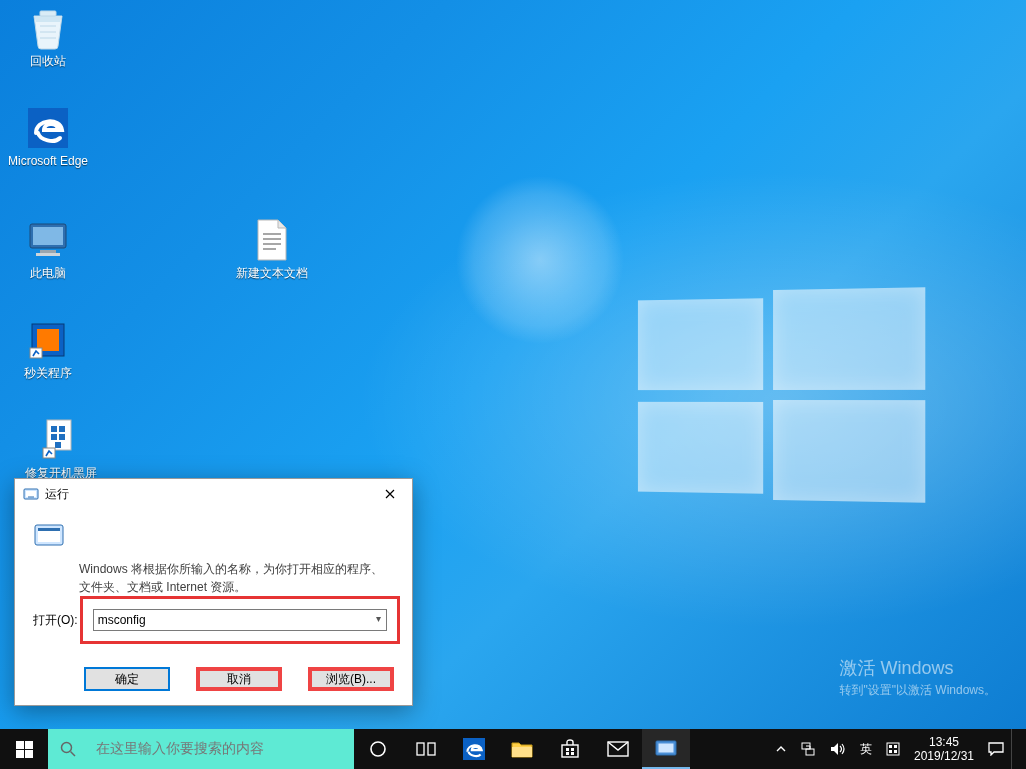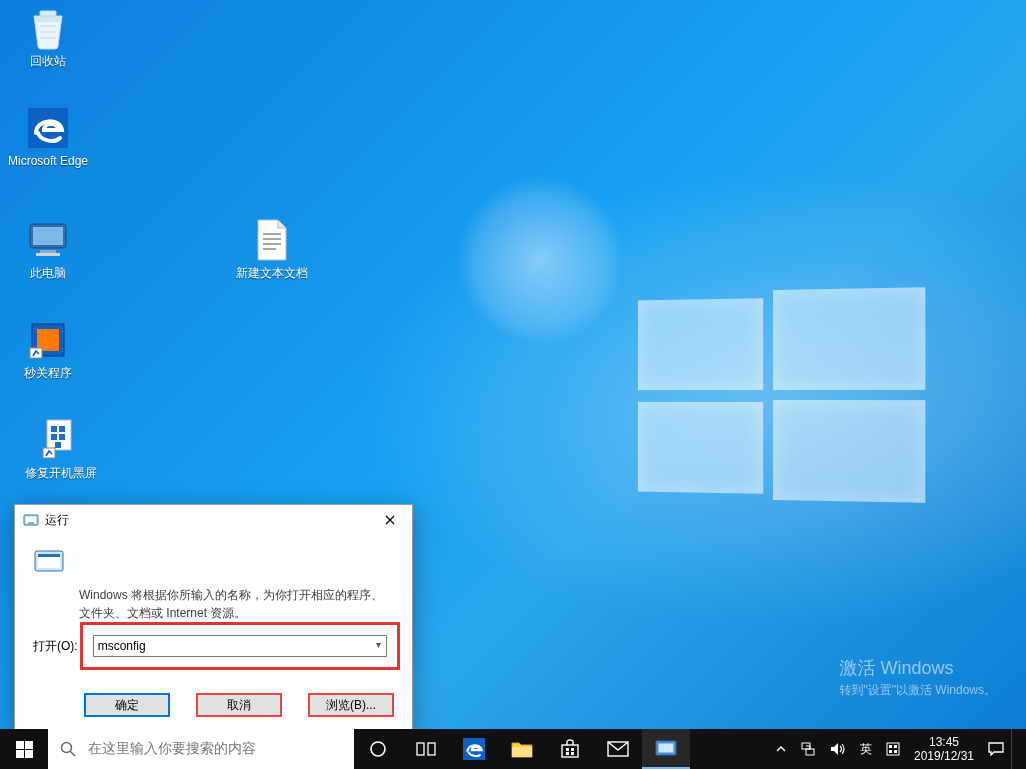--- a/index.html
+++ b/index.html
@@ -27,47 +27,47 @@
 .dicon .glyph { width:44px; height:44px; margin:0 auto 4px; display:flex; align-items:center; justify-content:center; }
 .dicon span.label { display:block; line-height:14px; }
 
 
 .activate { position:absolute; right:30px; bottom:70px; color:rgba(255,255,255,0.55); text-align:left; }
 .activate .t1 { font-size:18px; }
 .activate .t2 { font-size:12px; margin-top:2px; }
 
 
 .run {
-  position:absolute; left:14px; top:504px; width:399px; height:228px;
+  position:absolute; left:14px; top:478px; width:399px; height:228px;
   background:#fff; border:1px solid #9a9a9a; box-shadow:0 6px 24px rgba(0,0,0,0.35);
 }
 .run .titlebar { height:30px; display:flex; align-items:center; justify-content:space-between; padding:0 0 0 8px; }
 .run .titlebar .left { display:flex; align-items:center; gap:6px; font-size:12px; color:#000; }
 .run .titlebar .closebtn { width:44px; height:30px; display:flex; align-items:center; justify-content:center; }
 .run .body { padding:10px 18px 0 18px; display:flex; gap:14px; }
 .run .body .ricon { width:32px; height:32px; flex:none; }
 .run .body .rtext { font-size:12px; color:#404040; line-height:18px;margin-top:41px; }
 .run .openrow { height:48px; display:flex; align-items:center; padding:0 12px 0 18px; gap:2px; }
 .run .openrow .lbl { font-size:12px; }
 .run .openrow .highlight { border:3px solid #e63434; padding:10px; flex:1; }
 .run .openrow .combo { position:relative; }
 .run .openrow .combo input {
   width:100%; height:22px; border:1px solid #7a7a7a; font-size:12px; padding:0 22px 0 4px; outline:none;
 }
 .run .openrow .combo .chev { position:absolute; right:6px; top:4px; font-size:10px; color:#555; pointer-events:none; }
 .run .buttons { position:absolute; bottom:14px; right:18px; display:flex; gap:26px; }
 .run .buttons button {
-  width:86px; height:24px; font-size:12px; background:#e1e1e1; border:2px solid #ef4444; cursor:pointer;
+  width:86px; height:24px; font-size:12px; background:#e1e1e1; border:4px solid #ef4444; cursor:pointer;
 }
 .run .buttons button.primary { border:2px solid #0078d7; background:#e1e1e1; }
 
 
 .taskbar { position:absolute; left:0; bottom:0; width:100%; height:40px; background:#101010; display:flex; align-items:stretch; color:#fff; }
 .tb-start { width:48px; display:flex; align-items:center; justify-content:center; }
-.tb-search { flex:0 0 306px; background:#ffffff; display:flex; align-items:center; gap:12px; padding:0 12px; color:#555; font-size:14px; }
+.tb-search { flex:0 0 306px; background:#5eead4; display:flex; align-items:center; gap:20px; padding:0 12px; color:#555; font-size:14px; }
 .tb-btn { width:48px; display:flex; align-items:center; justify-content:center; }
 .tb-btn.active { border-bottom:2px solid #76b9ed; background:#272727; }
 .tb-spacer { flex:1; }
 .tray { display:flex; align-items:center; }
 .tray .t { padding:0 7px; height:40px; display:flex; align-items:center; justify-content:center; font-size:12px; }
 .tray .clock { width:74px; flex-direction:column; font-size:12px; line-height:14px; }
 .tray .ime { font-size:12px; }
 .tray .show-desktop { width:6px; border-left:1px solid #444; }
 
 

